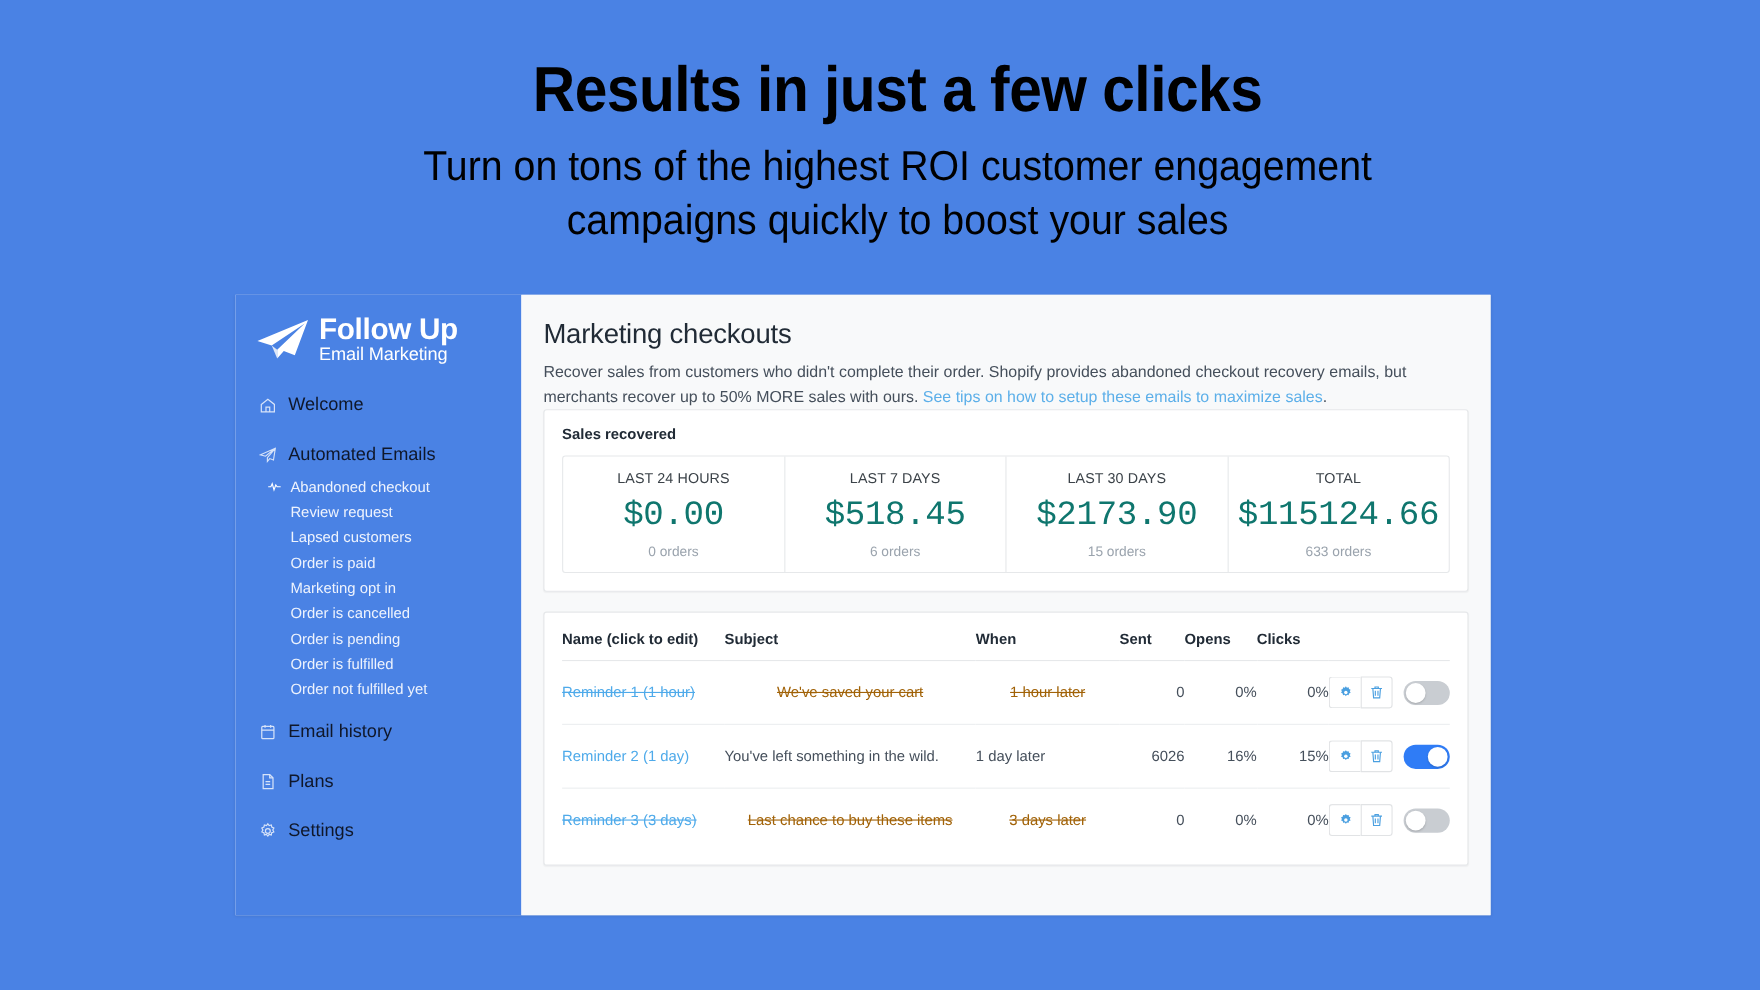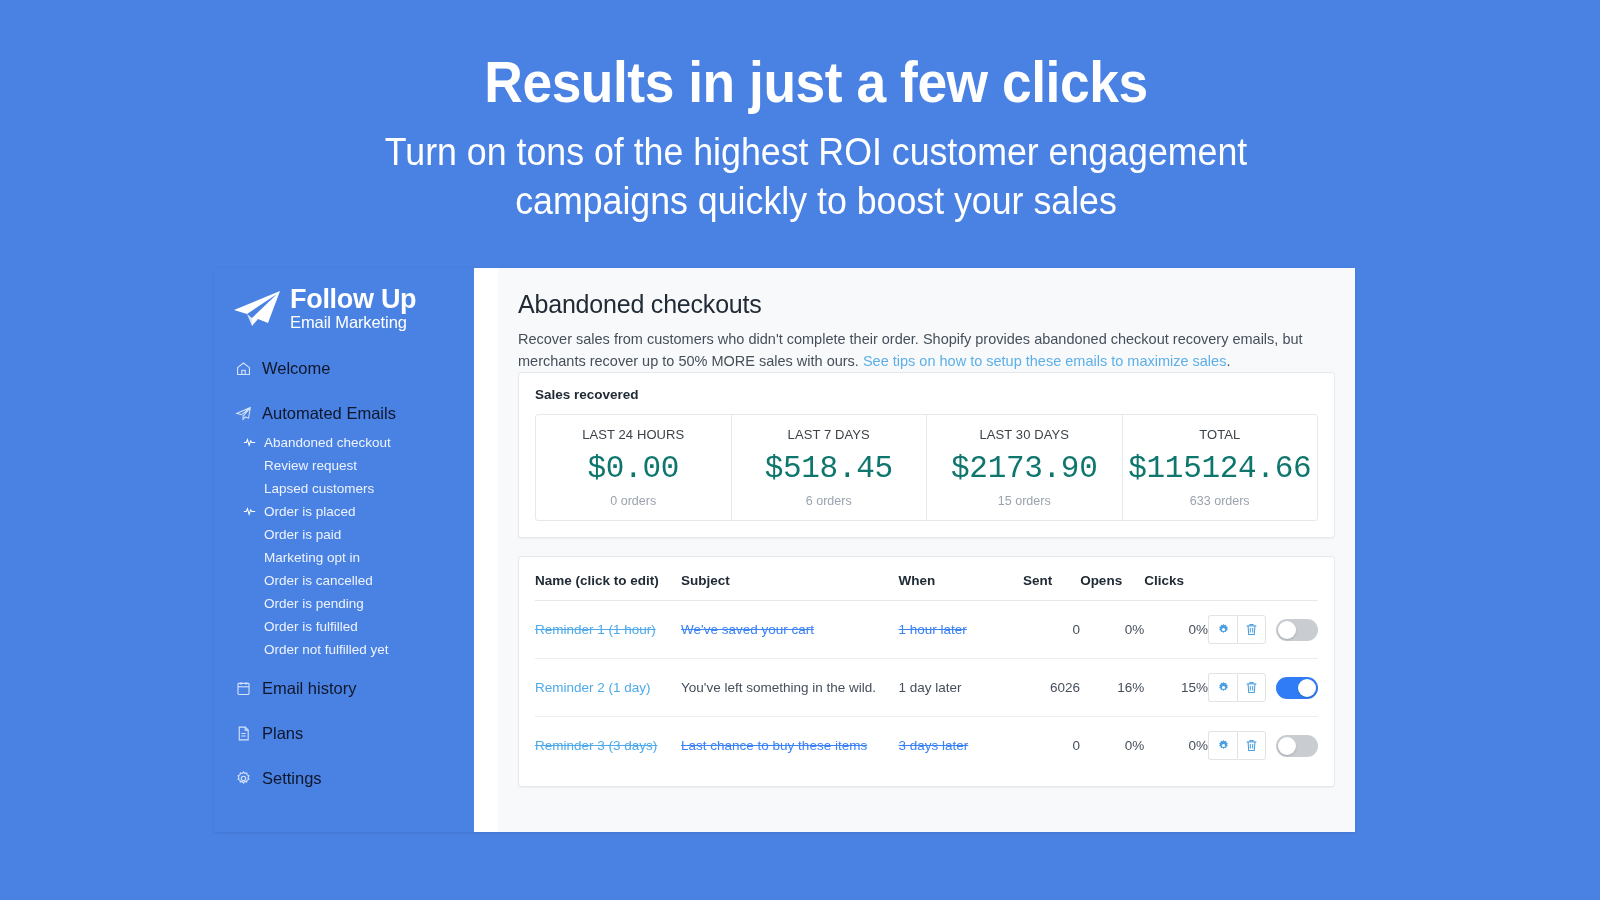--- a/index.html
+++ b/index.html
@@ -14,21 +14,21 @@
     background: #4a82e4;
     font-family: "Liberation Sans", sans-serif;
     -webkit-font-smoothing: antialiased;
   }
 
   
   .hero {
     width: 1600px;
     padding-top: 52px;
     text-align: center;
-    color: #ffffff;
+    color: #000000;
     padding-left: 32px;
   }
   .hero-title {
     font-size: 58px;
     line-height: 1.04;
     font-weight: bold;
     letter-spacing: -0.5px;
     font-family: "Liberation Sans Narrow", "Liberation Sans", sans-serif;
     transform: scaleX(0.92);
   }
@@ -44,21 +44,20 @@
   
   .dashboard {
     position: absolute;
     left: 214px;
     top: 268px;
     width: 1141px;
     height: 564px;
     background: #ffffff;
     display: flex;
     box-shadow: 0 1px 3px rgba(0,0,0,0.10);
-    gap: 24px;
   }
 
   
   .sidebar {
     width: 260px;
     background: #4a82e4;
     padding: 0;
     flex: 0 0 260px;
     color: #ffffff;
     position: relative;
@@ -231,21 +230,21 @@
   th.col-sent, th.col-opens, th.col-clicks { text-align: left; padding-left: 14px; }
   td.col-sent, td.col-opens, td.col-clicks { text-align: right; padding-right: 12px; color: #212b36; }
 
   .row-name {
     color: #4eaaea;
     text-decoration: none;
     cursor: pointer;
   }
   tr.off .row-name { text-decoration: line-through; }
   tr.off td.c-subj,
-  tr.off td.c-when { text-decoration: line-through; color: #3b82f6; }
+  tr.off td.c-when { text-decoration: line-through; color: #a16207; text-align: center; }
 
   .actions {
     display: flex;
     align-items: center;
     justify-content: flex-end;
     gap: 0;
   }
   .icon-btn {
     width: 29px; height: 29px;
     border: 1px solid #e1e3e5;
@@ -340,28 +339,20 @@
       <div class="sub-item">
         <span class="sub-icon blank"></span>
         <span>Review request</span>
       </div>
 
       <div class="sub-item">
         <span class="sub-icon blank"></span>
         <span>Lapsed customers</span>
       </div>
 
-      <div class="sub-item">
-        <span class="sub-icon">
-          <svg viewBox="0 0 16 16" fill="none" stroke="#ffffff" stroke-width="1.3" stroke-linecap="round">
-            <path d="M1.5 8 h2.5 L5.5 4.5 L7.5 11.5 L9.5 6 L11 8 h3.5"></path>
-          </svg>
-        </span>
-        <span>Order is placed</span>
-      </div>
 
       <div class="sub-item">
         <span class="sub-icon blank"></span>
         <span>Order is paid</span>
       </div>
 
       <div class="sub-item">
         <span class="sub-icon blank"></span>
         <span>Marketing opt in</span>
       </div>
@@ -422,21 +413,21 @@
           </svg>
         </span>
         <span>Settings</span>
       </div>
 
     </div>
   </div>
 
   <div class="main">
 
-    <div class="page-title">Abandoned checkouts</div>
+    <div class="page-title">Marketing checkouts</div>
 
     <div class="page-desc"><span>Recover sales from customers who didn't complete their order. Shopify provides abandoned checkout recovery emails, but merchants recover up to 50% MORE sales with ours. </span><a href="#">See tips on how to setup these emails to maximize sales</a><span>.</span></div>
 
     <div class="card stats-card">
       <div class="stats-title">Sales recovered</div>
       <div class="stats-row">
         <div class="stat">
           <div class="stat-label">LAST 24 HOURS</div>
           <div class="stat-value">$0.00</div>
           <div class="stat-orders">0 orders</div>

